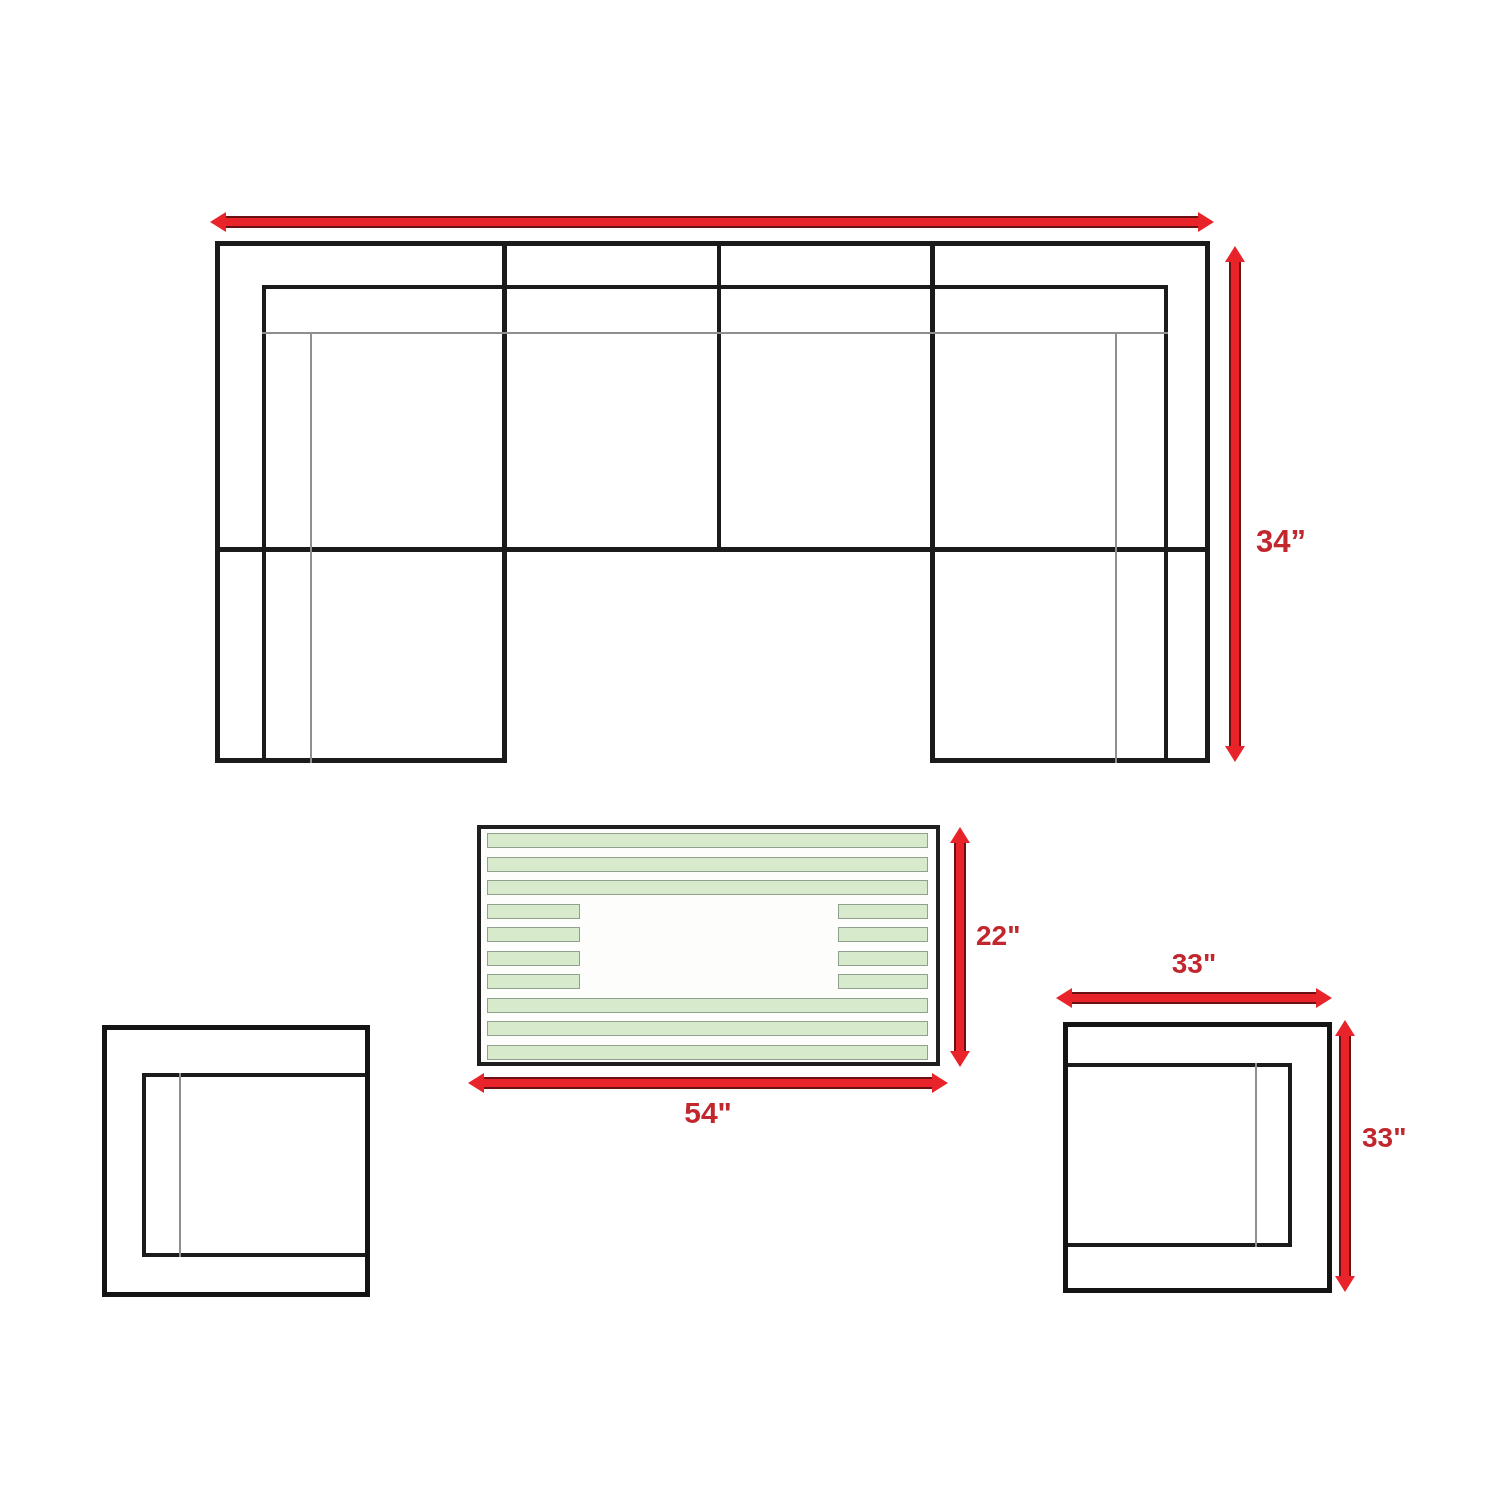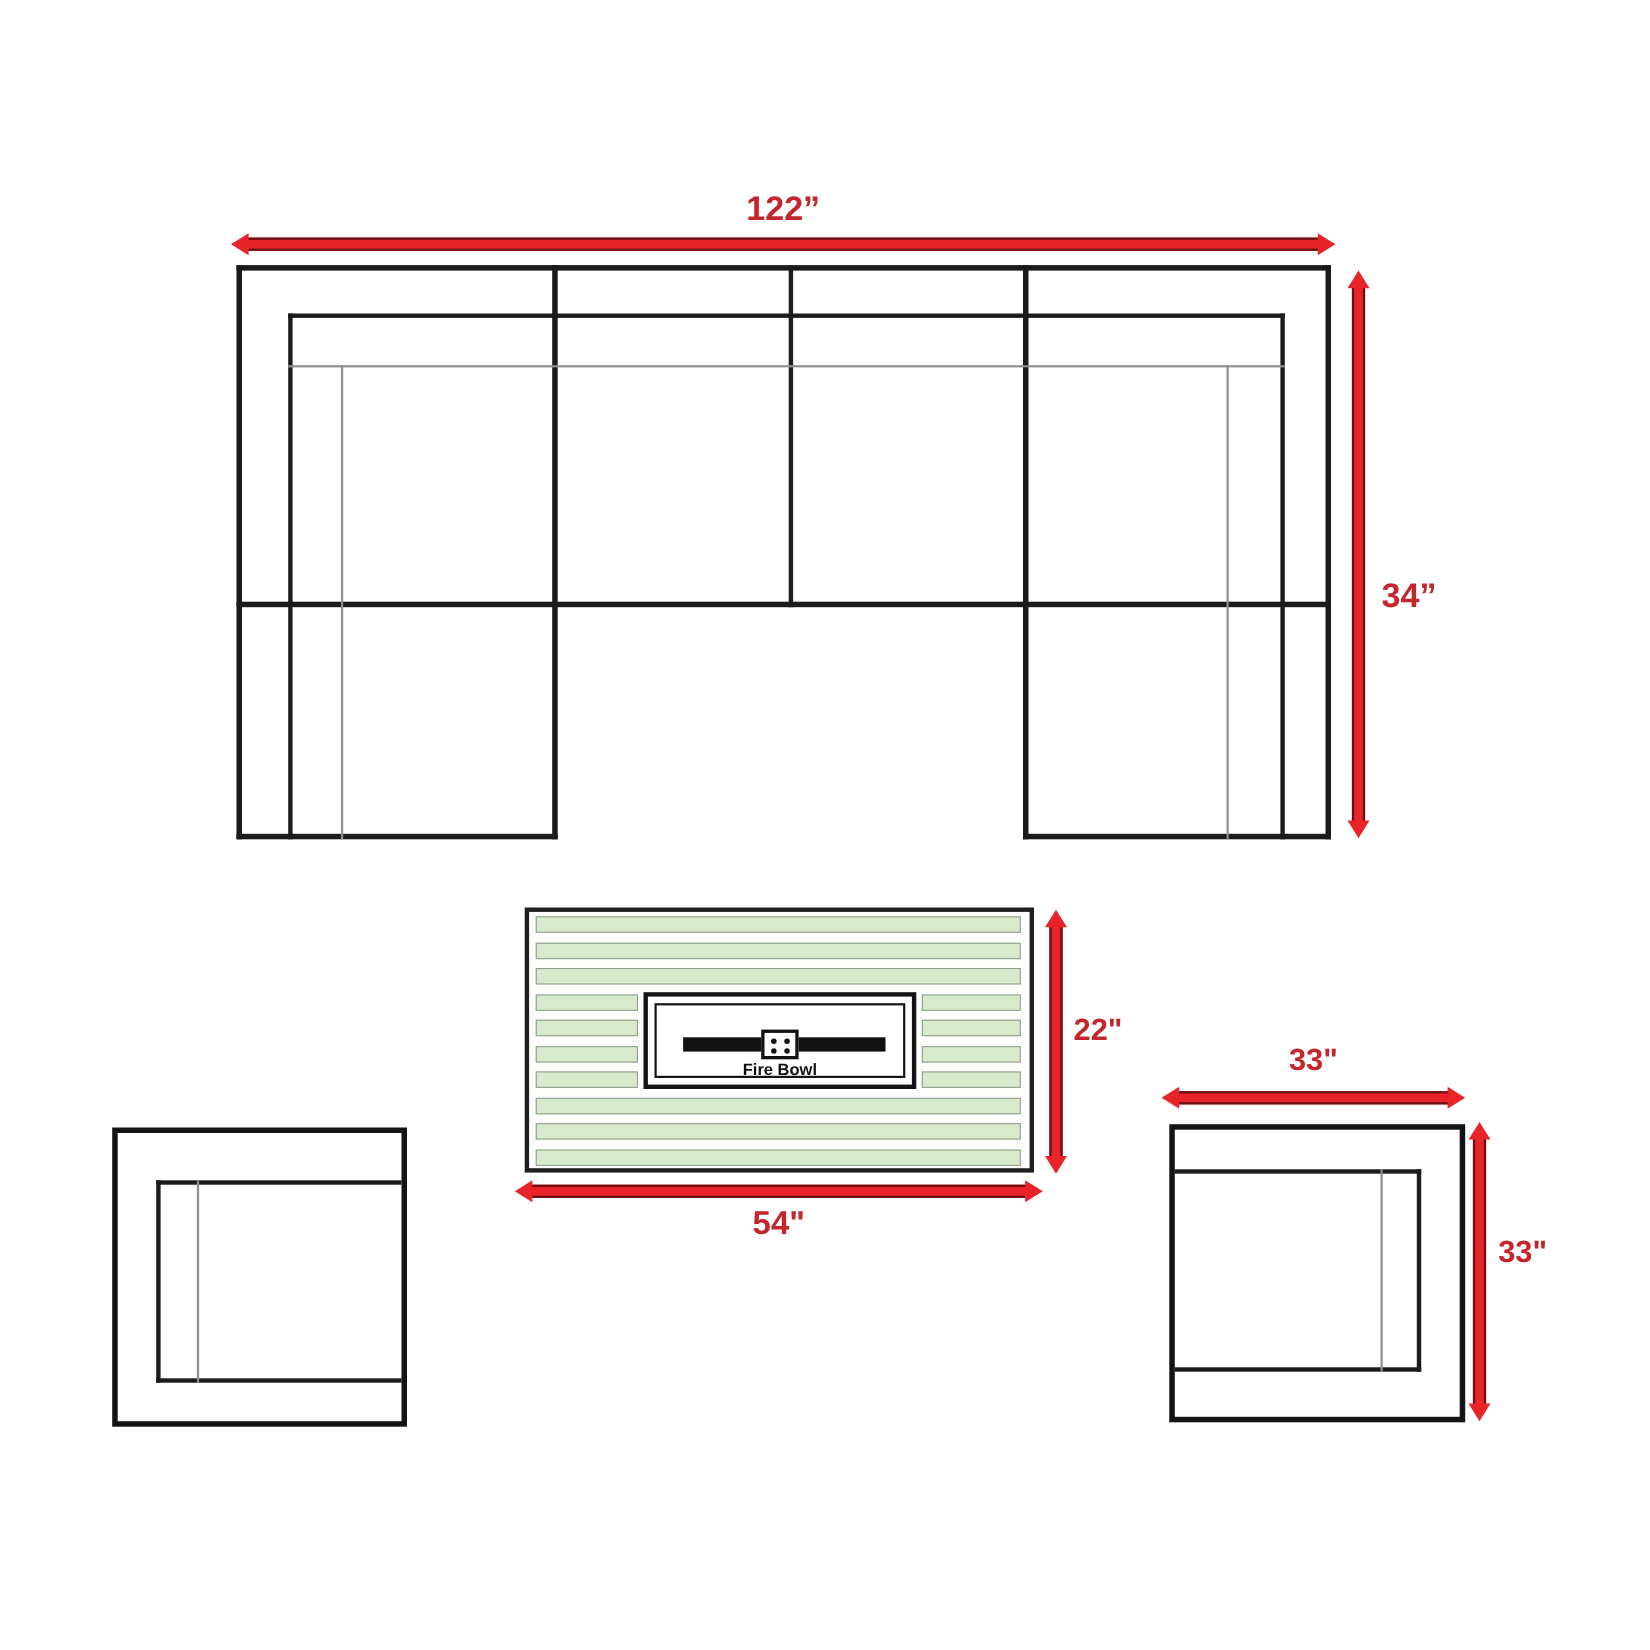--- a/index.html
+++ b/index.html
@@ -96,21 +96,20 @@
     <div class="ln thin" style="left:47px;top:91px;width:906px;height:2px;"></div>
     <div class="ln thin" style="left:95px;top:91px;width:2px;height:431px;"></div>
     <div class="ln thin" style="left:900px;top:91px;width:2px;height:431px;"></div>
   </div>
 
   <div class="ah" style="left:210px;top:212px;width:1004px;">
     <div class="bar"></div>
     <div class="hl"></div>
     <div class="hr"></div>
   </div>
-  <div class="dim-label center" style="left:212px;top:174px;width:1000px;font-size:31px;">122”</div>
 
   <div class="av" style="left:1225px;top:246px;height:516px;">
     <div class="bar"></div>
     <div class="ht"></div>
     <div class="hb"></div>
   </div>
   <div class="dim-label" style="left:1256px;top:526px;font-size:31px;">34”</div>
 
   <div class="fire-table">
 
@@ -124,31 +123,20 @@
     <div class="slat sl" style="top:145px;"></div>
     <div class="slat sr" style="top:75px;"></div>
     <div class="slat sr" style="top:98px;"></div>
     <div class="slat sr" style="top:122px;"></div>
     <div class="slat sr" style="top:145px;"></div>
 
     <div class="slat full" style="top:169px;"></div>
     <div class="slat full" style="top:192px;"></div>
     <div class="slat full" style="top:216px;"></div>
 
-    <div class="bowl">
-      <div class="bowl-inner"></div>
-      <div class="burner"></div>
-      <div class="igniter">
-        <div class="dot" style="left:6px;top:5px;"></div>
-        <div class="dot" style="left:18px;top:5px;"></div>
-        <div class="dot" style="left:6px;top:14px;"></div>
-        <div class="dot" style="left:18px;top:14px;"></div>
-      </div>
-      <div class="bowl-label">Fire Bowl</div>
-    </div>
   </div>
 
   <div class="av" style="left:950px;top:827px;height:240px;">
     <div class="bar"></div>
     <div class="ht"></div>
     <div class="hb"></div>
   </div>
   <div class="dim-label" style="left:976px;top:922px;font-size:28px;">22"</div>
 
   <div class="ah" style="left:468px;top:1073px;width:480px;">

